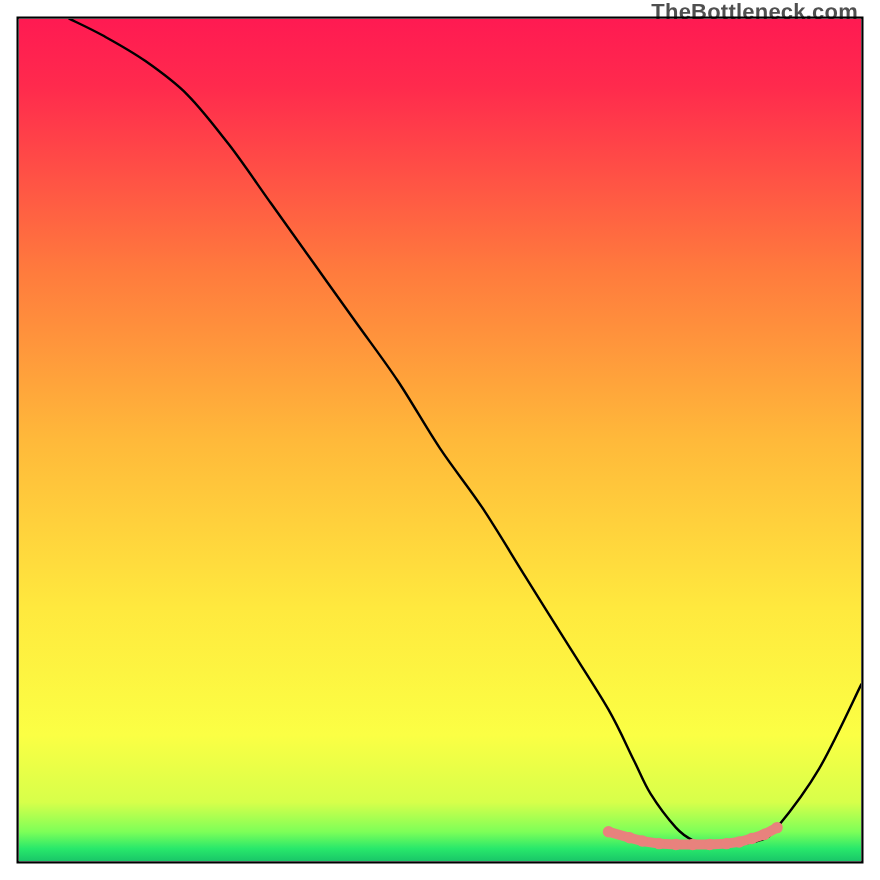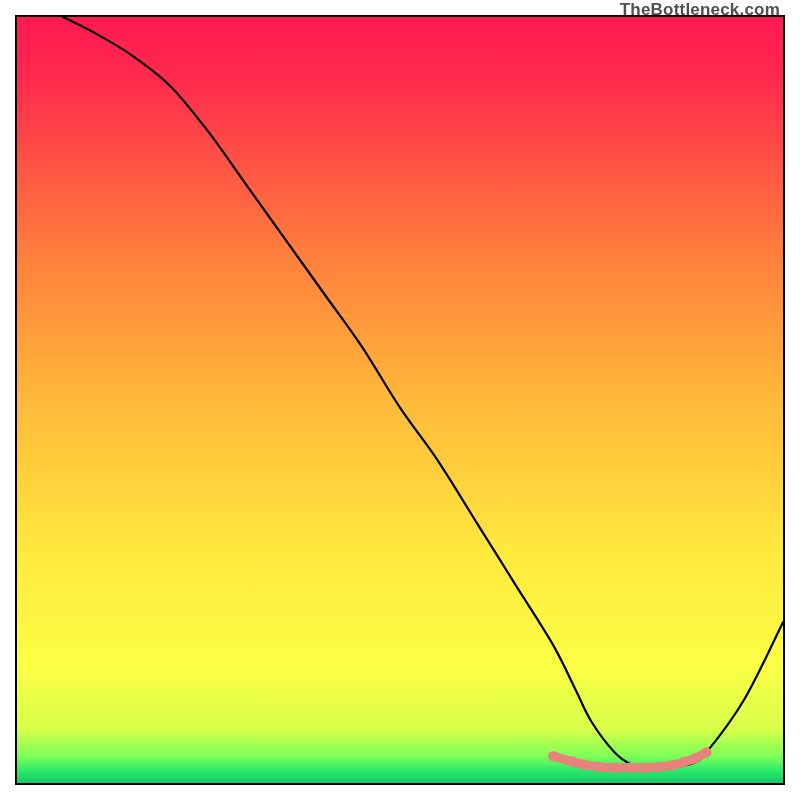--- a/index.html
+++ b/index.html
@@ -18,21 +18,21 @@
     width: 770px;
     height: 770px;
     border: 2px solid #000;
     box-sizing: border-box;
     overflow: hidden;
   }
   .watermark {
     position: absolute;
     right: 20px;
     top: 0px;
-    font-size: 17px;
+    font-size: 20px;
     font-weight: bold;
     color: #4f4f4f;
     letter-spacing: 0.2px;
   }
   svg {
     display: block;
     width: 100%;
     height: 100%;
   }
   .curve {

